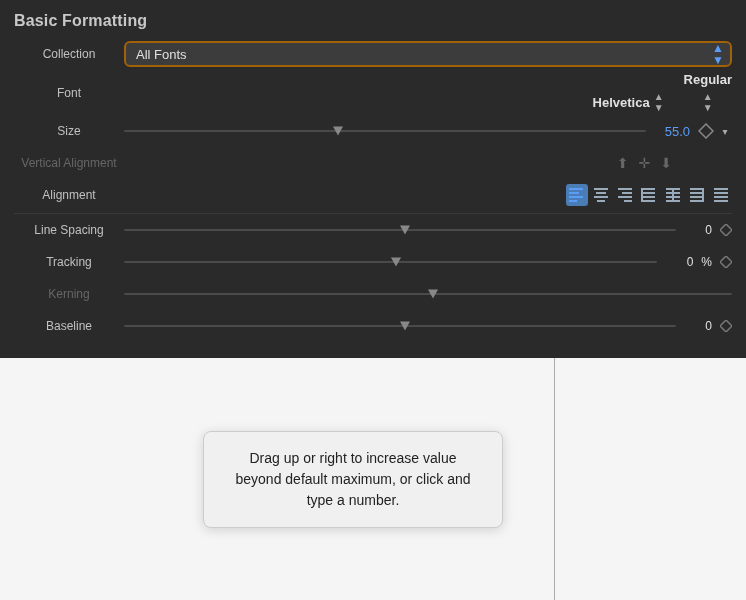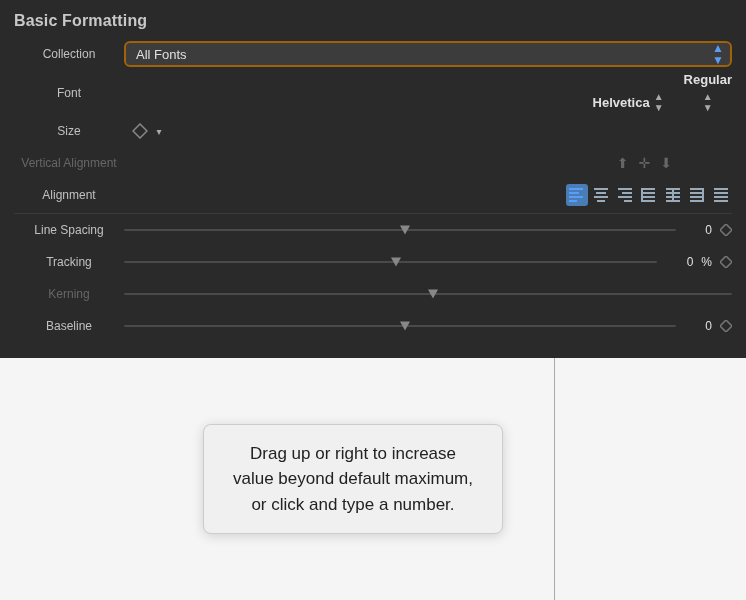--- a/index.html
+++ b/index.html
@@ -221,21 +221,21 @@
     }
 
     .tooltip-box {
       background: #f0f0f0;
       border: 1px solid #ccc;
       border-radius: 8px;
       padding: 16px 24px;
       max-width: 300px;
       text-align: center;
       color: #222;
-      font-size: 17px;
+      font-size: 14px;
       line-height: 1.5;
       box-shadow: 0 2px 12px rgba(0,0,0,0.15);
       position: relative;
     }
 
     .percent-label {
       color: #e0e0e0;
       font-size: 12px;
       margin-left: 2px;
     }
@@ -301,20 +301,28 @@
         <div class="stepper-arrows">
             <span>▲</span>
             <span>▼</span>
           </div>
       </div>
     </div>
   </div>
 
   <div class="row" style="position:relative;">
     <div class="row-label">Size</div>
+    <div class="slider-container">
+      <div class="track-line" style="position:relative;">
+        <div class="thumb-triangle" style="left:40%;">
+          <div class="thumb-tri"></div>
+        </div>
+      </div>
+      <div class="size-value" style="cursor:text;">55.0</div>
+    </div>
     <div style="width:4px; flex-shrink:0;"></div>
 
     <svg width="16" height="16" viewBox="0 0 16 16" style="cursor:pointer; margin-left:4px; flex-shrink:0;">
       <polygon points="8,1 15,8 8,15 1,8" fill="none" stroke="#888" stroke-width="1.5"></polygon>
     </svg>
     <div class="expand-btn">▾</div>
   </div>
 
   <div class="row">
     <div class="row-label dimmed">Vertical Alignment</div>

